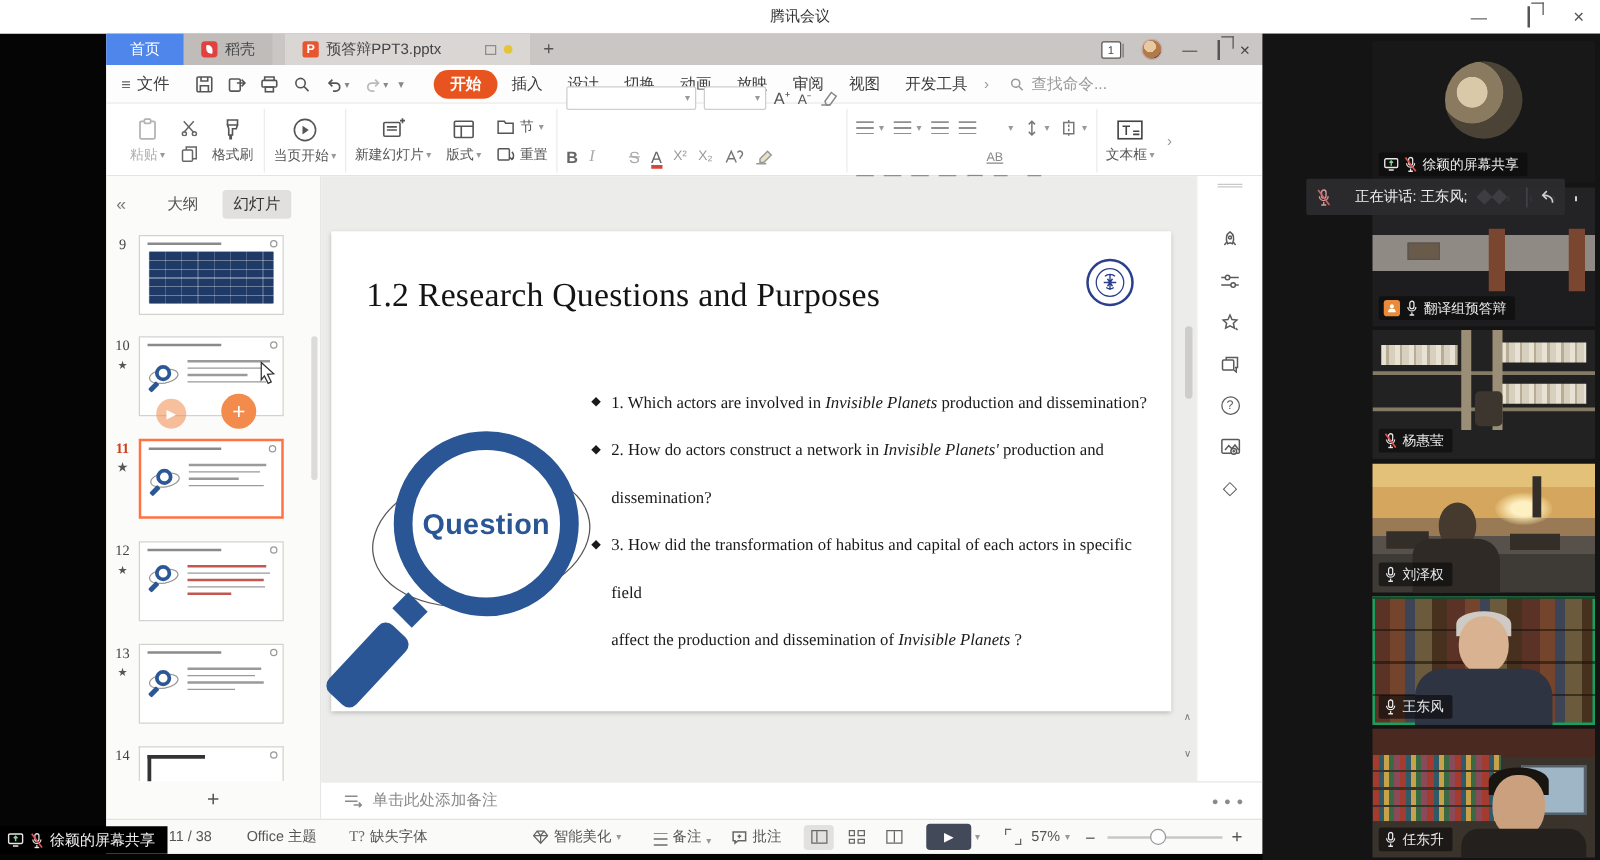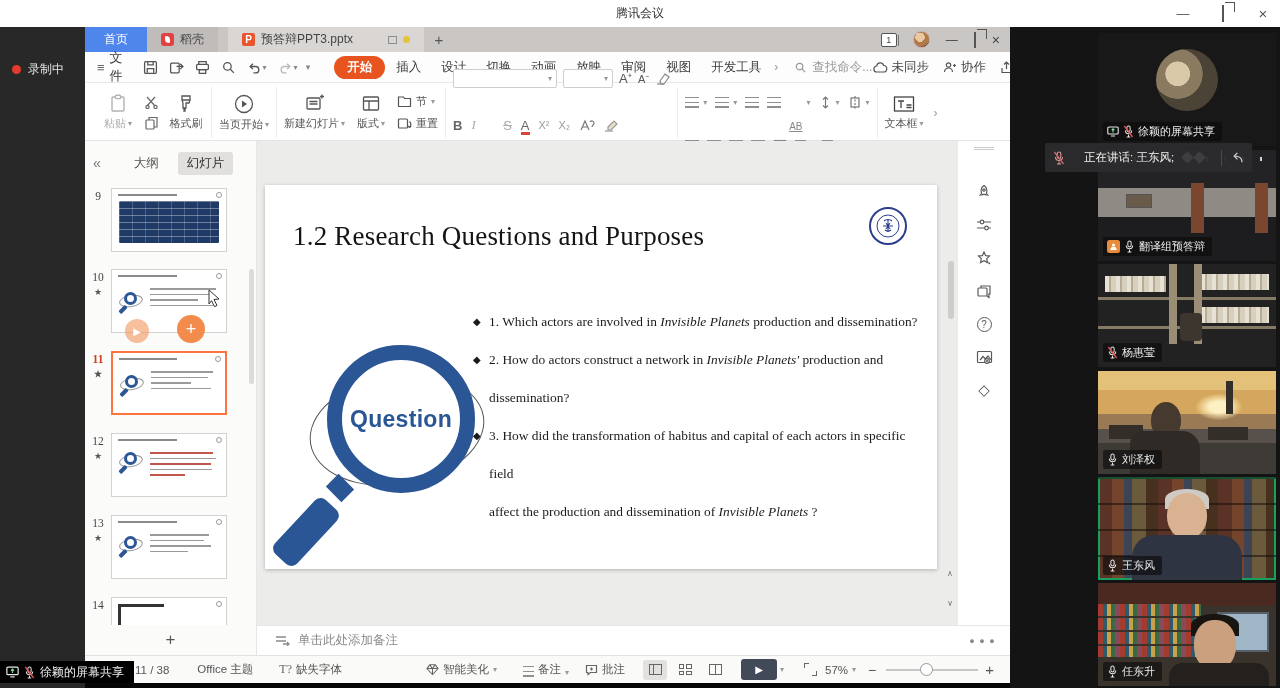--- a/index.html
+++ b/index.html
@@ -134,21 +134,21 @@
   .slide-title { position:absolute; left:28px; top:36px; font-family:"Liberation Serif",serif;
     font-size:27px; color:#141414; letter-spacing:.2px; }
   .slide-logo { position:absolute; right:30px; top:22px; width:38px; height:38px; border:2px solid #2b3f8c;
     border-radius:50%; display:flex; align-items:center; justify-content:center; }
   .slide-logo svg { display:block; }
   .bullets { position:absolute; left:210px; top:118px; width:455px; font-family:"Liberation Serif",serif;
     font-size:13.4px; color:#1a1a1a; line-height:38px; }
   .bullet-line { padding-left:14px; position:relative; }
   .bullet-line .mk { position:absolute; left:-2px; font-size:10px; }
   .bullet-line em { font-style:italic; }
-  .mag { position:absolute; left:16px; top:148px; width:210px; height:228px; }
+  .mag { position:absolute; left:4px; top:148px; width:210px; height:228px; }
   .mag-ellipse { position:absolute; left:28px; top:42px; width:176px; height:110px; border:1.5px solid #555;
     border-radius:50%; transform:rotate(-9deg); }
   .mag-ring { position:absolute; left:46px; top:12px; width:148px; height:148px; border:15px solid #2a5695;
     border-radius:50%; background:#fff; display:flex; align-items:center; justify-content:center; }
   .mag-ring span { color:#2a5695; font-size:23px; font-weight:bold; letter-spacing:.3px; }
   .mag-nub { position:absolute; left:48px; top:146px; width:22px; height:18px; background:#2a5695;
     transform:rotate(45deg); }
   .mag-handle { position:absolute; left:10px; top:162px; width:30px; height:74px; background:#2a5695;
     border-radius:8px; transform:rotate(43deg); }
   .v-scroll { position:absolute; right:2px; top:0; width:8px; height:484px; }
@@ -272,26 +272,20 @@
 
   <div class="os-titlebar">
     <span class="os-title">腾讯会议</span>
     <div class="os-controls">
       <span class="os-btn">—</span>
       <span class="os-btn"><span class="restore-box"></span></span>
       <span class="os-btn" style="font-size:15px;">×</span>
     </div>
   </div>
 
-  <div class="left-strip">
-    <div class="rec">
-      <span class="rec-dot"></span>
-      <span class="rec-label">录制中</span>
-    </div>
-  </div>
 
   <div class="wps">
 
     <div class="tabbar">
       <div class="tab home">
         <span>首页</span>
       </div>
       <div class="tab docer">
         <span class="docer-ic"></span>
         <span>稻壳</span>
@@ -365,43 +359,20 @@
         <span class="menu-item">视图</span>
         <span class="menu-item">开发工具</span>
         <span class="menu-more">›</span>
       </div>
       <div class="cmd-search">
         <svg width="13" height="13" viewBox="0 0 14 14" fill="none" stroke="#999" stroke-width="1.3">
             <circle cx="6" cy="6" r="3.5"></circle>
             <path d="M8.7 8.7L12 12"></path>
           </svg>
         <span>查找命令...</span>
-      </div>
-      <div class="mb-right">
-        <span class="mb-chip">
-          <svg width="15" height="13" viewBox="0 0 15 12" fill="none" stroke="#555" stroke-width="1.2">
-              <path d="M4 10.5a3 3 0 0 1-.3-6A3.6 3.6 0 0 1 10.7 4a2.8 2.8 0 0 1-.4 6.5H4z"></path>
-            </svg>
-          <span>未同步</span>
-        </span>
-        <span class="mb-chip">
-          <svg width="14" height="13" viewBox="0 0 14 13" fill="none" stroke="#555" stroke-width="1.2">
-              <circle cx="5.5" cy="4" r="2.2"></circle>
-              <path d="M1.5 11a4 4 0 0 1 8 0M10 4.5h3M11.5 3v3"></path>
-            </svg>
-          <span>协作</span>
-        </span>
-        <span class="mb-chip">
-          <svg width="13" height="13" viewBox="0 0 13 13" fill="none" stroke="#555" stroke-width="1.2">
-              <path d="M6.5 8V1.5M4 3.5L6.5 1 9 3.5M2 7v4.5h9V7"></path>
-            </svg>
-          <span>分享</span>
-        </span>
-        <span class="mb-dots">⋮</span>
-        <span class="mb-dots" style="font-size:11px;">∧</span>
       </div>
     </div>
 
     <div class="toolbar">
       <div class="tb-group">
         <div class="tb-big">
           <svg width="18" height="19" viewBox="0 0 18 19" fill="none" stroke="#b5b3b1" stroke-width="1.4">
               <rect x="3" y="3" width="12" height="14" rx="1"></rect>
               <rect x="6.5" y="1.2" width="5" height="3.4" rx="0.8" fill="#fff"></rect>
             </svg>

